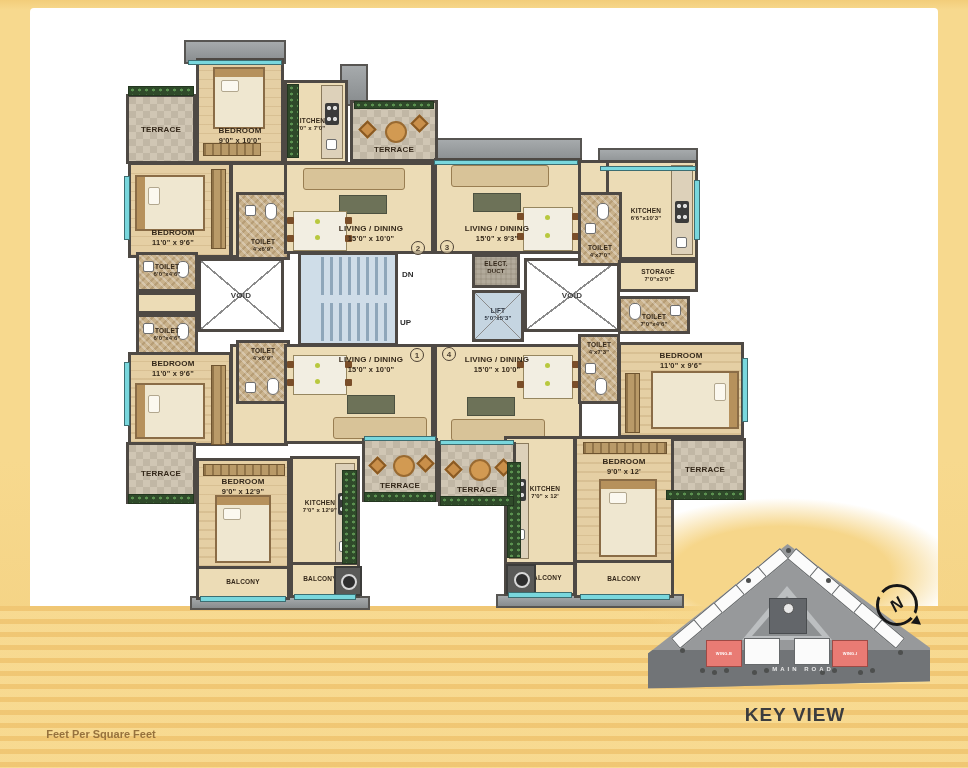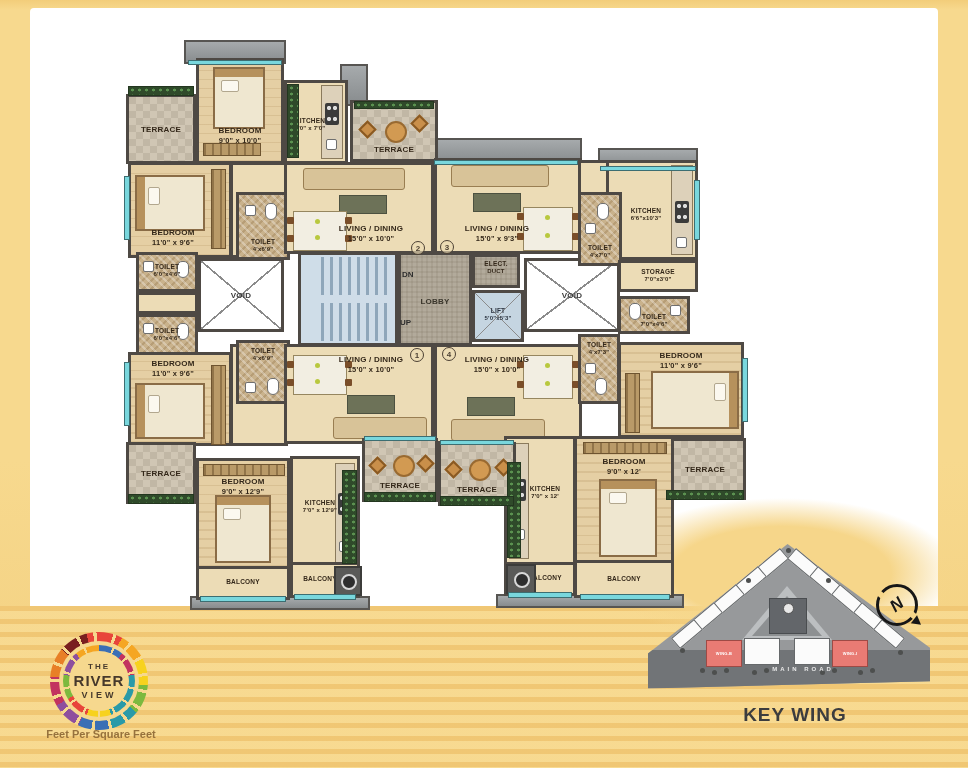--- a/index.html
+++ b/index.html
@@ -298,25 +298,20 @@
 
   <div class="room voidbg xlines" style="left:198px;top:258px;width:86px;height:74px;">
     <div class="rl" style="top:30px;color:#3c3c3c;">
         <span>VOID</span>
       </div>
   </div>
   <div class="room stairbg" style="left:298px;top:252px;width:100px;height:94px;">
     <div class="treads" style="left:20px;top:2px;width:72px;height:38px;"></div>
     <div class="treads" style="left:20px;top:48px;width:72px;height:38px;"></div>
   </div>
-  <div class="room lobbybg" style="left:398px;top:252px;width:74px;height:94px;">
-    <div class="rl" style="top:42px;color:#3a362c;">
-        <span>LOBBY</span>
-      </div>
-  </div>
   <div class="dirlbl" style="left:402px;top:270px;">DN</div>
   <div class="dirlbl" style="left:400px;top:318px;">UP</div>
   <div class="room lobbybg" style="left:472px;top:254px;width:48px;height:34px;">
     <div class="rl sm" style="top:3px;">
         <span>ELECT.</span>
         <span class="d">DUCT</span>
       </div>
   </div>
   <div class="room liftbg xlines" style="left:472px;top:290px;width:52px;height:52px;">
     <div class="rl sm" style="top:14px;color:#2c3440;">
@@ -459,31 +454,20 @@
   <div class="green" style="left:128px;top:86px;width:66px;height:10px;"></div>
   <div class="green" style="left:354px;top:101px;width:80px;height:8px;"></div>
   <div class="green" style="left:287px;top:84px;width:12px;height:74px;"></div>
   <div class="green" style="left:342px;top:470px;width:15px;height:94px;"></div>
   <div class="green" style="left:507px;top:462px;width:14px;height:96px;"></div>
   <div class="green" style="left:128px;top:494px;width:66px;height:10px;"></div>
   <div class="green" style="left:364px;top:492px;width:72px;height:10px;"></div>
   <div class="green" style="left:440px;top:496px;width:74px;height:10px;"></div>
   <div class="green" style="left:666px;top:490px;width:78px;height:10px;"></div>
 
-  <div class="logo">
-    <div class="ring r1"></div>
-    <div class="r1hole"></div>
-    <div class="ring r2"></div>
-    <div class="r2hole"></div>
-    <div class="ltext">
-      <span class="t1">THE</span>
-      <span class="t2">RIVER</span>
-      <span class="t3">VIEW</span>
-    </div>
-  </div>
   <div class="tagline">Feet Per Square Feet</div>
 
 
   <div class="kp-tri">
     <div class="kp-road"></div>
   </div>
   <div class="kp-ringo"></div>
   <div class="kp-ringi"></div>
   <div class="kp-club">
       <i></i>
@@ -514,20 +498,20 @@
   <div class="tree" style="left:820px;top:670px;"></div>
   <div class="tree" style="left:832px;top:668px;"></div>
   <div class="tree" style="left:858px;top:670px;"></div>
   <div class="tree" style="left:870px;top:668px;"></div>
   <div class="tree" style="left:680px;top:648px;"></div>
   <div class="tree" style="left:746px;top:578px;"></div>
   <div class="tree" style="left:826px;top:578px;"></div>
   <div class="tree" style="left:898px;top:650px;"></div>
   <div class="tree" style="left:786px;top:548px;"></div>
   <div class="kp-roadlbl">MAIN ROAD</div>
-  <div class="kp-title">KEY WING</div>
+  <div class="kp-title">KEY VIEW</div>
   <div class="compass">
     <div class="notch1"></div>
       <div class="notch2"></div>
     <div class="n">N</div>
     <div class="tip"></div>
   </div>
 </div>
 
 </body></html>

